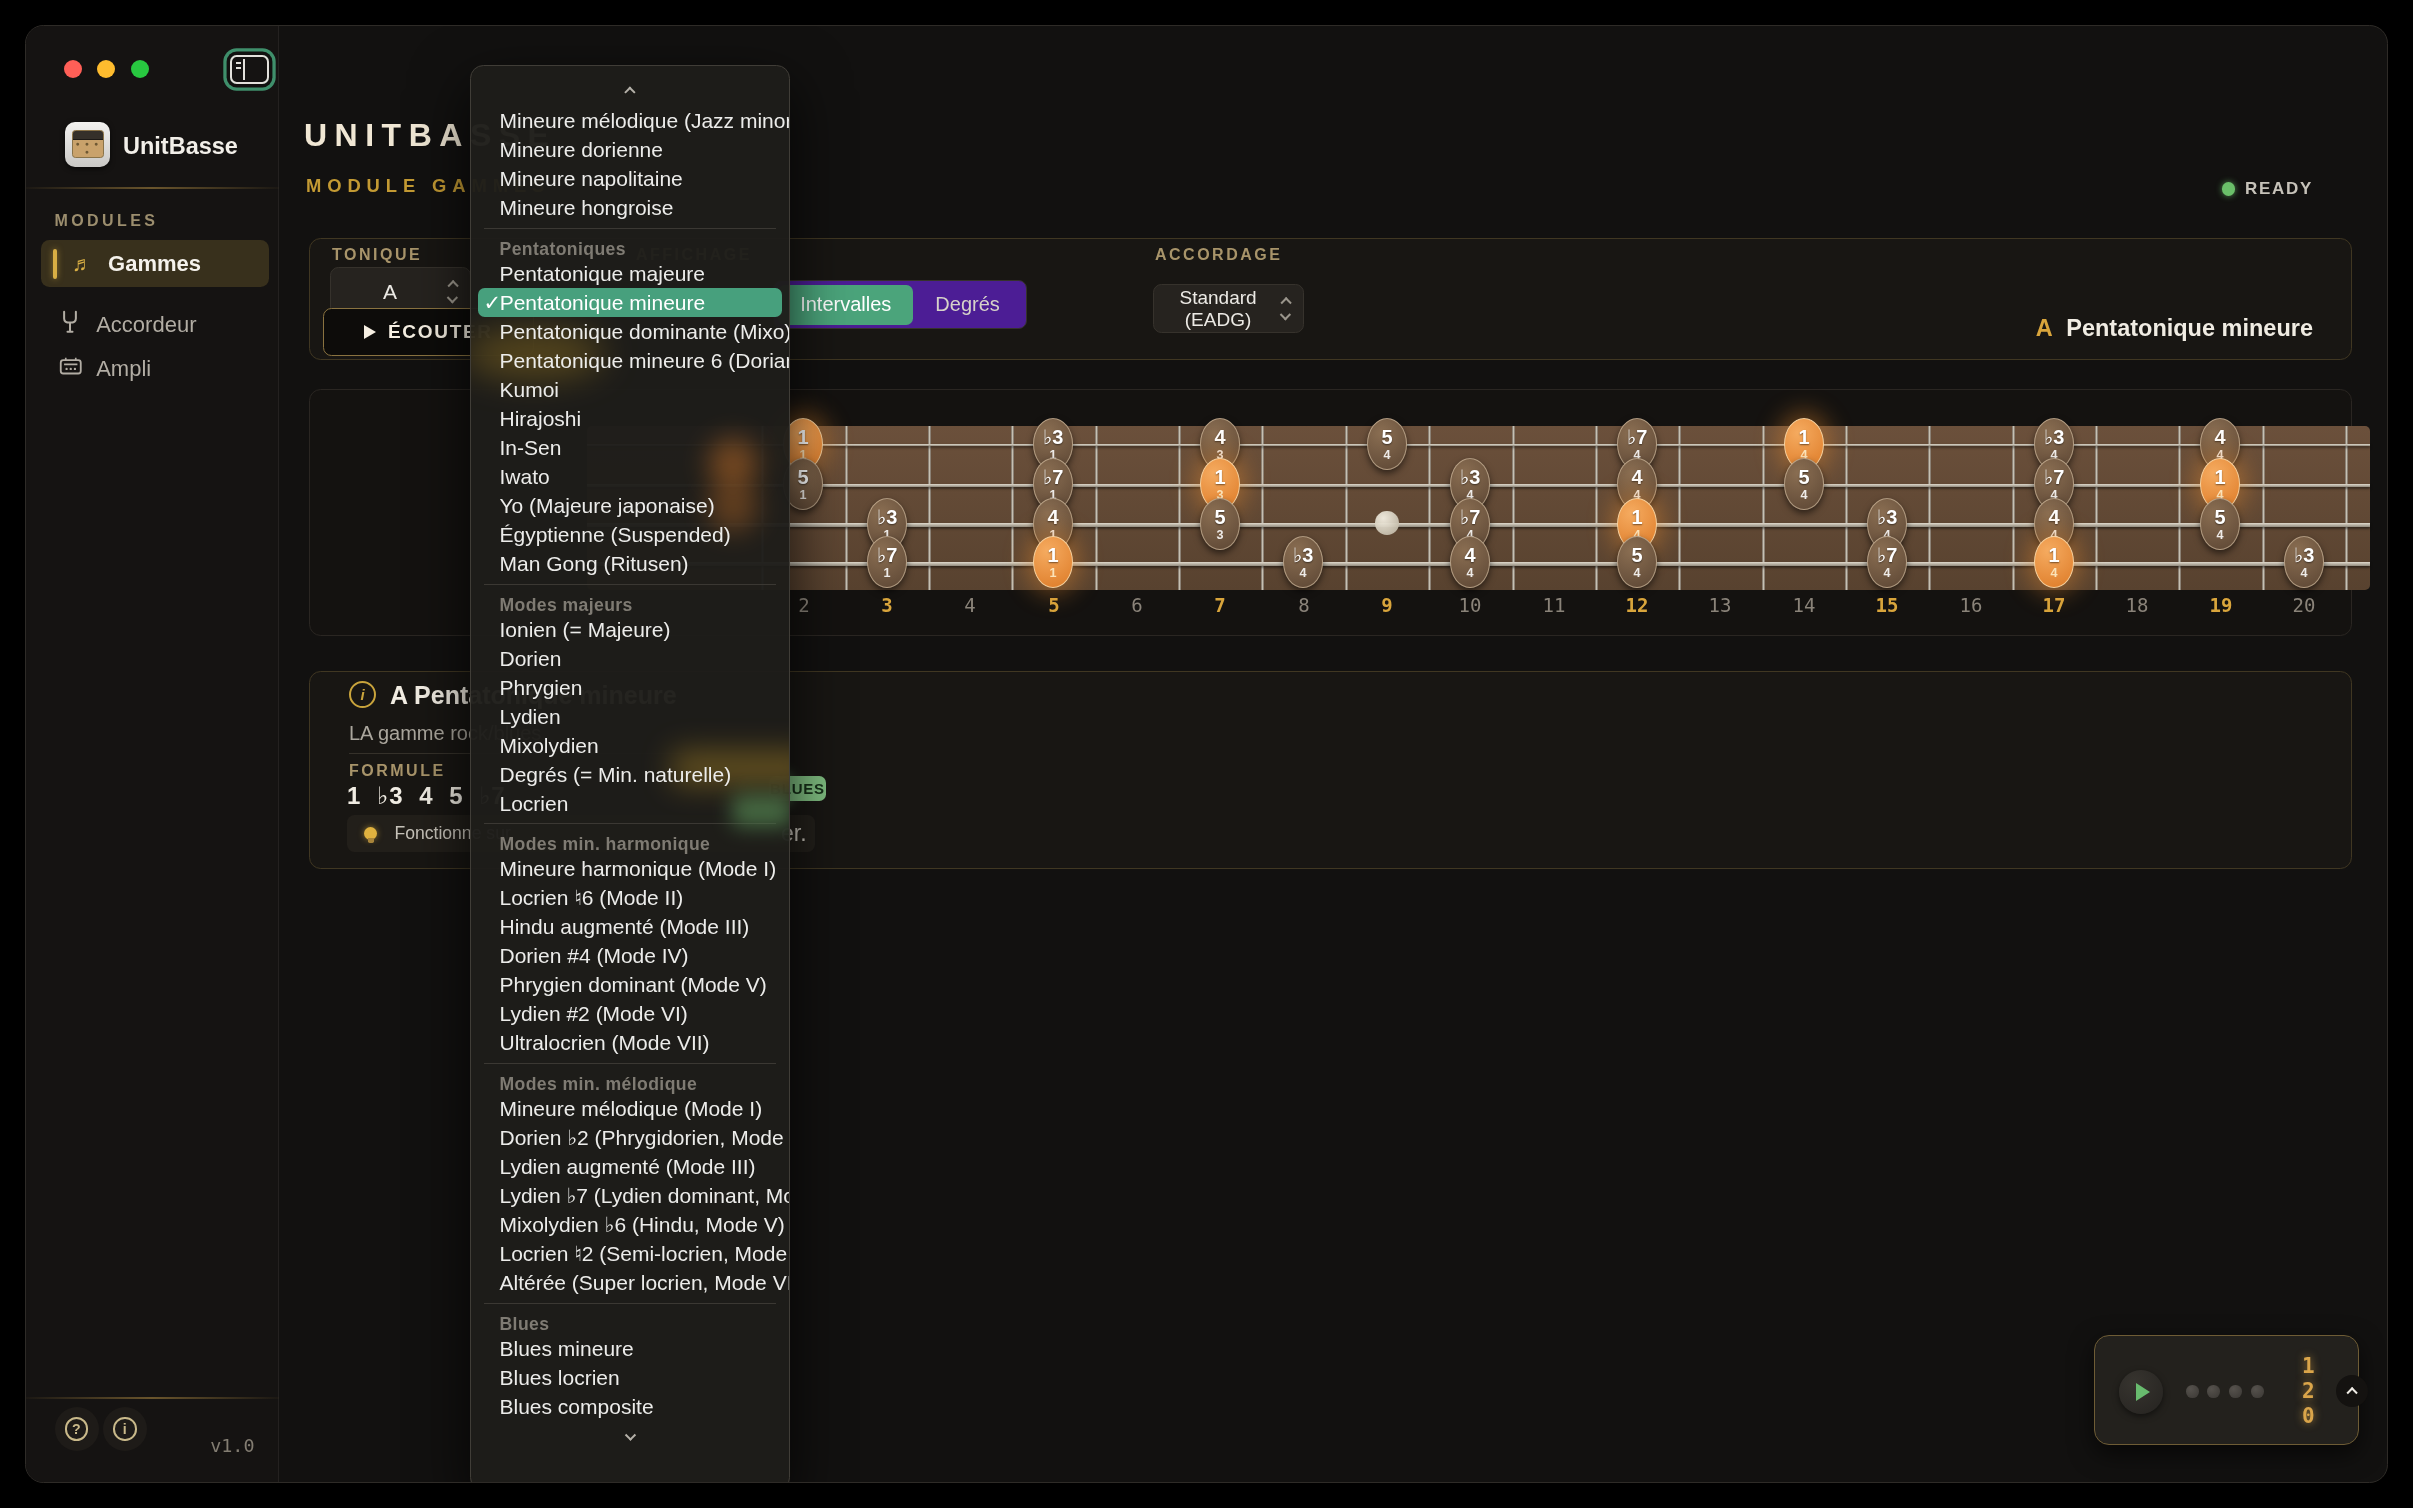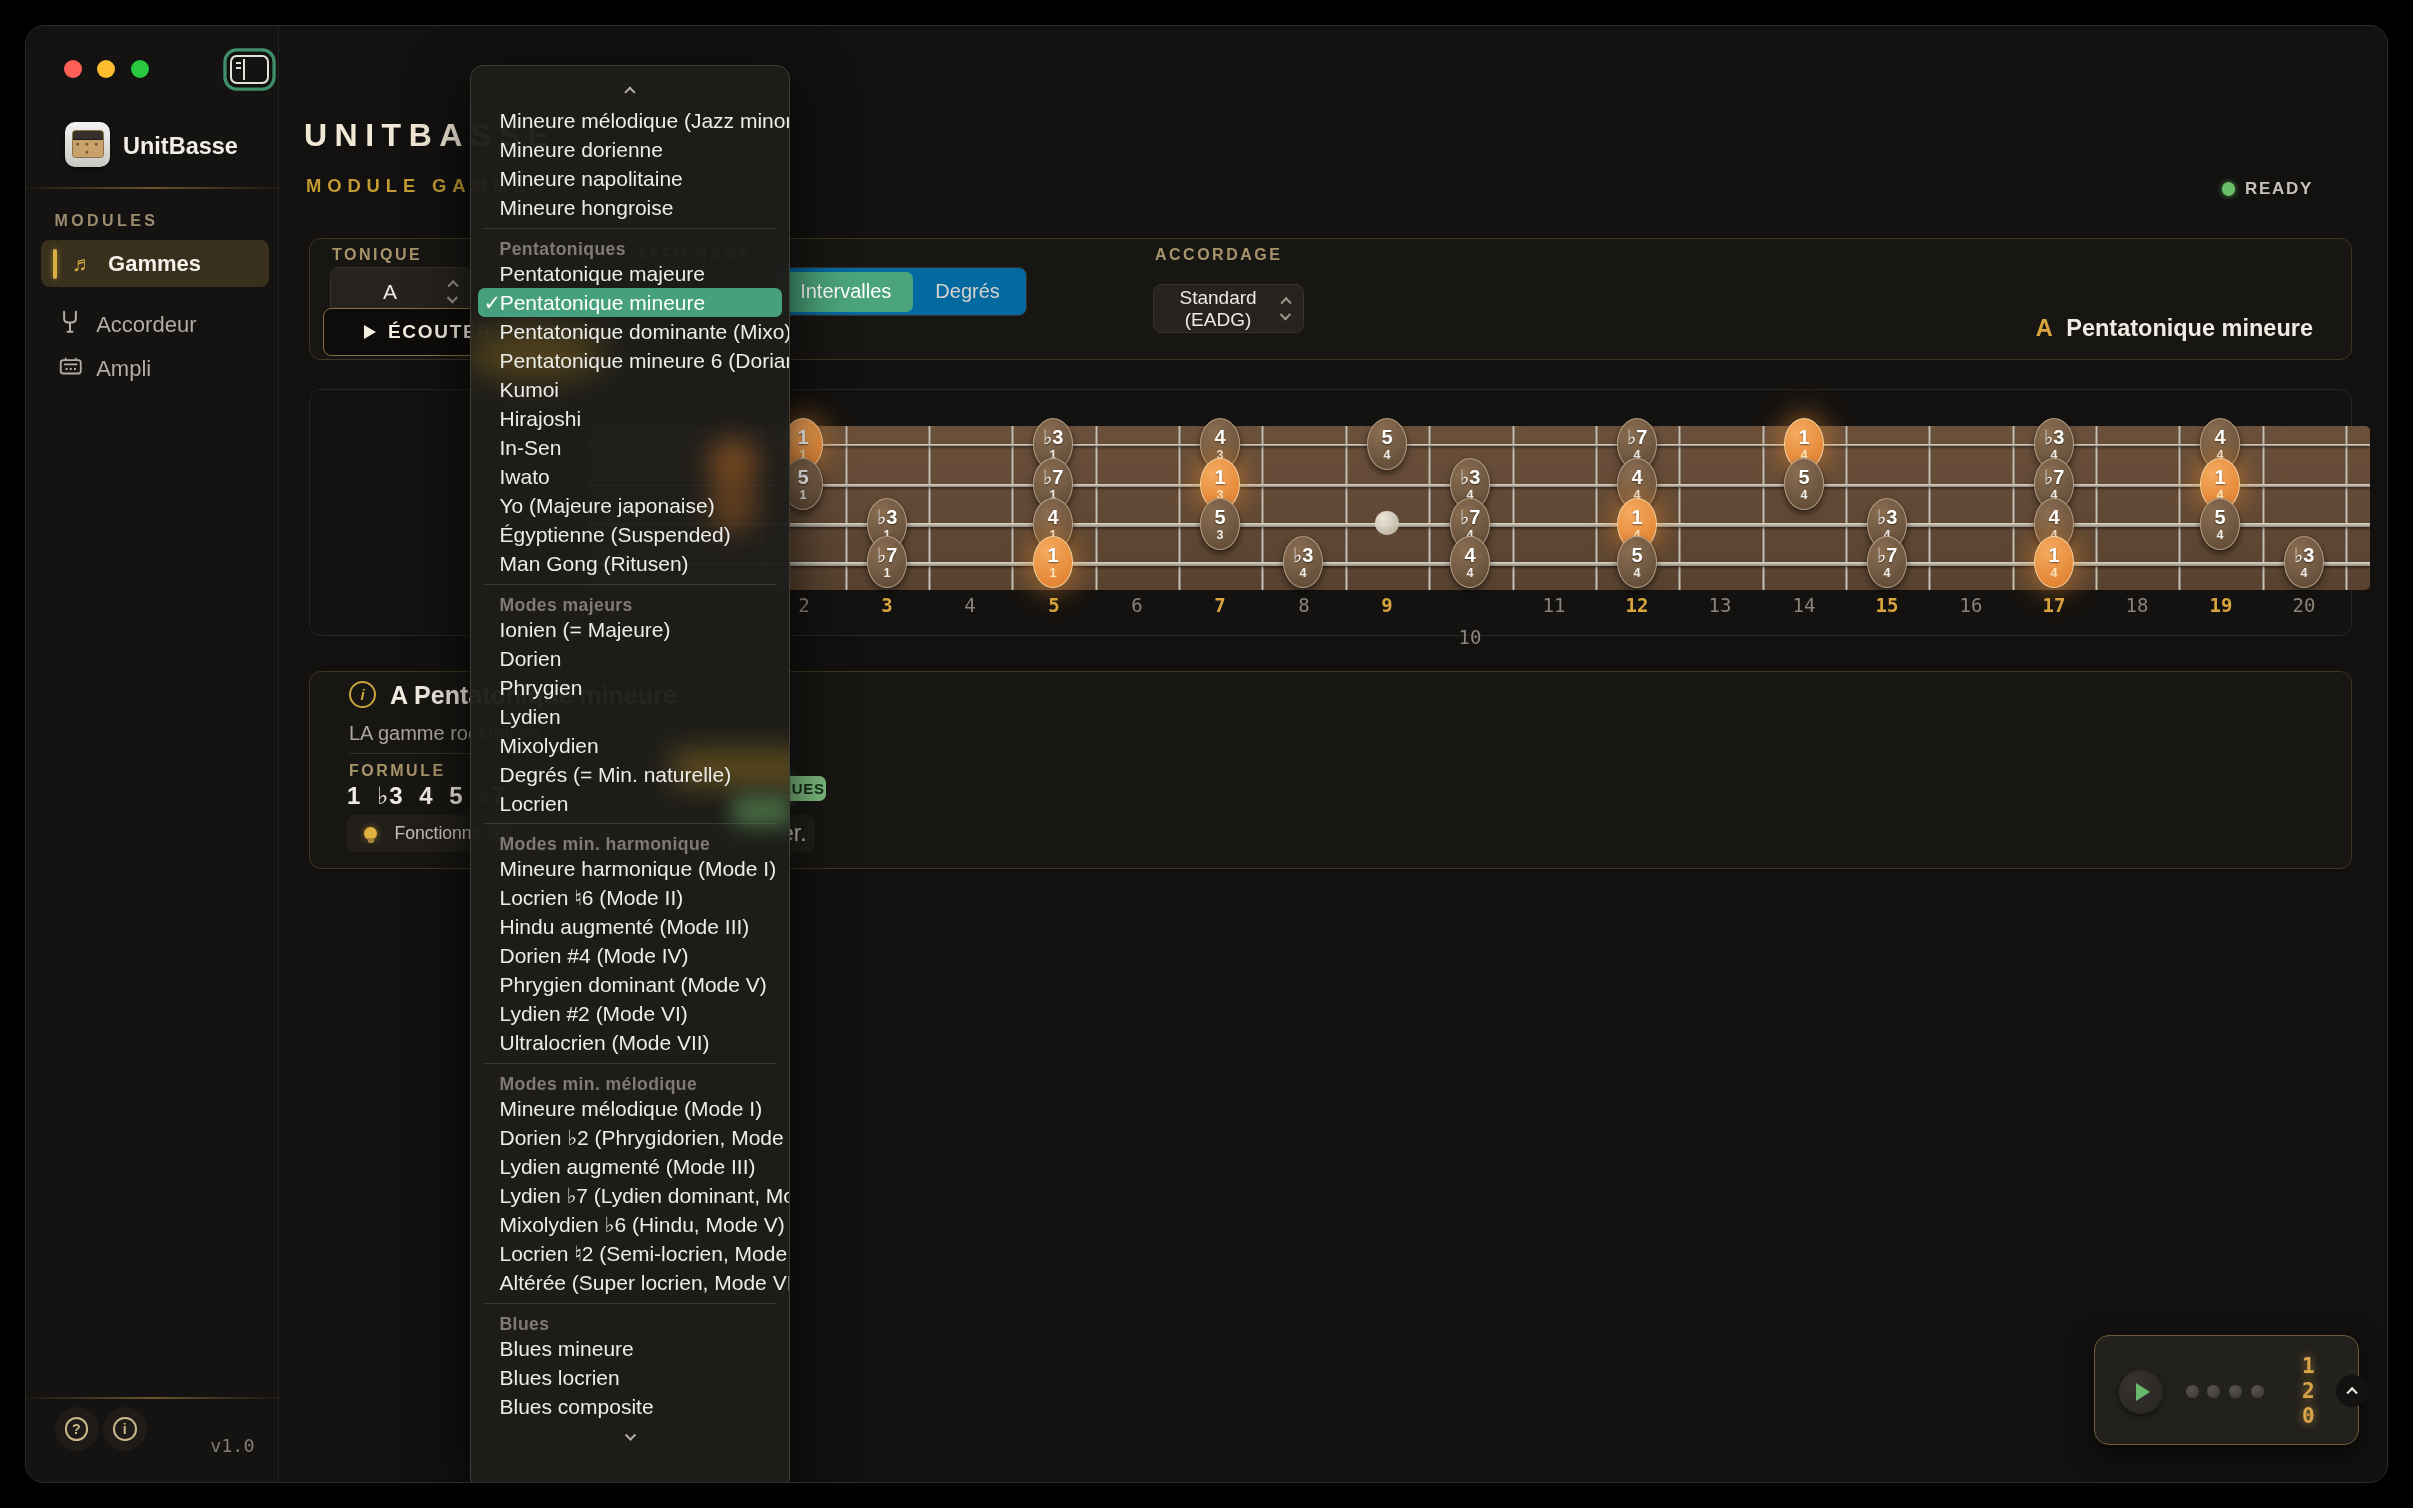--- a/index.html
+++ b/index.html
@@ -66,21 +66,21 @@
   .select .val { flex:1; text-align:center; font-size:21px; color:#eceae5; }
   .updown { display:flex; flex-direction:column; gap:4.2px; margin-right:13.4px; }
   .cv { width:7.5px; height:7.5px; border:2.1px solid #9b968c; border-left:0; border-bottom:0; }
   .cv.up { transform:rotate(-45deg); } .cv.dn { transform:rotate(135deg); }
   #ecouter { position:absolute; left:297px; top:282px; width:211px; height:48px; background:#0d0c0a;
     border:1.7px solid #8a7340; border-radius:8.4px; display:flex; align-items:center; justify-content:center;
     gap:11.7px; color:#f5efe2; }
   #ecouter .tri { width:0; height:0; border-left:12.6px solid #f5efe2;
     border-top:7.5px solid transparent; border-bottom:7.5px solid transparent; }
   #ecouter .txt { font-size:19px; font-weight:700; letter-spacing:1.7px; }
-  #seg { position:absolute; left:747px; top:241px; height:49px; background:#0369a1;
+  #seg { position:absolute; left:747px; top:254px; height:49px; background:#4c1d95;
     border:0.8px solid #36322c; border-radius:8.4px; display:flex; align-items:center; padding:0 4.2px; }
   #seg .on { background:#4ba47b; border-radius:6.7px; height:40px; display:flex; align-items:center;
     padding:0 22px; color:#fff; font-size:20px; font-weight:500; }
   #seg .off { padding:0 22px; color:#d6d2c9; font-size:20px; }
   #tonic-line { position:absolute; right:74px; top:289px; display:flex; align-items:baseline; gap:13.4px; }
   #tonic-line .t { font-size:23.5px; font-weight:800; color:#d9a53c; }
   #tonic-line .s { font-size:23.5px; font-weight:700; color:#f0ece3; }
 
   
   #wood { position:absolute; left:561px; top:400px; width:1783px; height:164px;
@@ -297,21 +297,21 @@
       </div>
   <div id="fret-extras">
         <div class="fnum" style="left: 736px; top: 568px;">2</div>
         <div class="fnum gold" style="left: 819px; top: 568px;">3</div>
         <div class="fnum" style="left: 902px; top: 568px;">4</div>
         <div class="fnum gold" style="left: 986px; top: 568px;">5</div>
         <div class="fnum" style="left: 1069px; top: 568px;">6</div>
         <div class="fnum gold" style="left: 1152px; top: 568px;">7</div>
         <div class="fnum" style="left: 1236px; top: 568px;">8</div>
         <div class="fnum gold" style="left: 1319px; top: 568px;">9</div>
-        <div class="fnum" style="left: 1402px; top: 600px;">10</div>
+        <div class="fnum" style="left: 1402px; top: 568px;">10</div>
         <div class="fnum" style="left: 1486px; top: 568px;">11</div>
         <div class="fnum gold" style="left: 1569px; top: 568px;">12</div>
         <div class="fnum" style="left: 1652px; top: 568px;">13</div>
         <div class="fnum" style="left: 1736px; top: 568px;">14</div>
         <div class="fnum gold" style="left: 1819px; top: 568px;">15</div>
         <div class="fnum" style="left: 1903px; top: 568px;">16</div>
         <div class="fnum gold" style="left: 1986px; top: 568px;">17</div>
         <div class="fnum" style="left: 2069px; top: 568px;">18</div>
         <div class="fnum gold" style="left: 2153px; top: 568px;">19</div>
         <div class="fnum" style="left: 2236px; top: 568px;">20</div>

